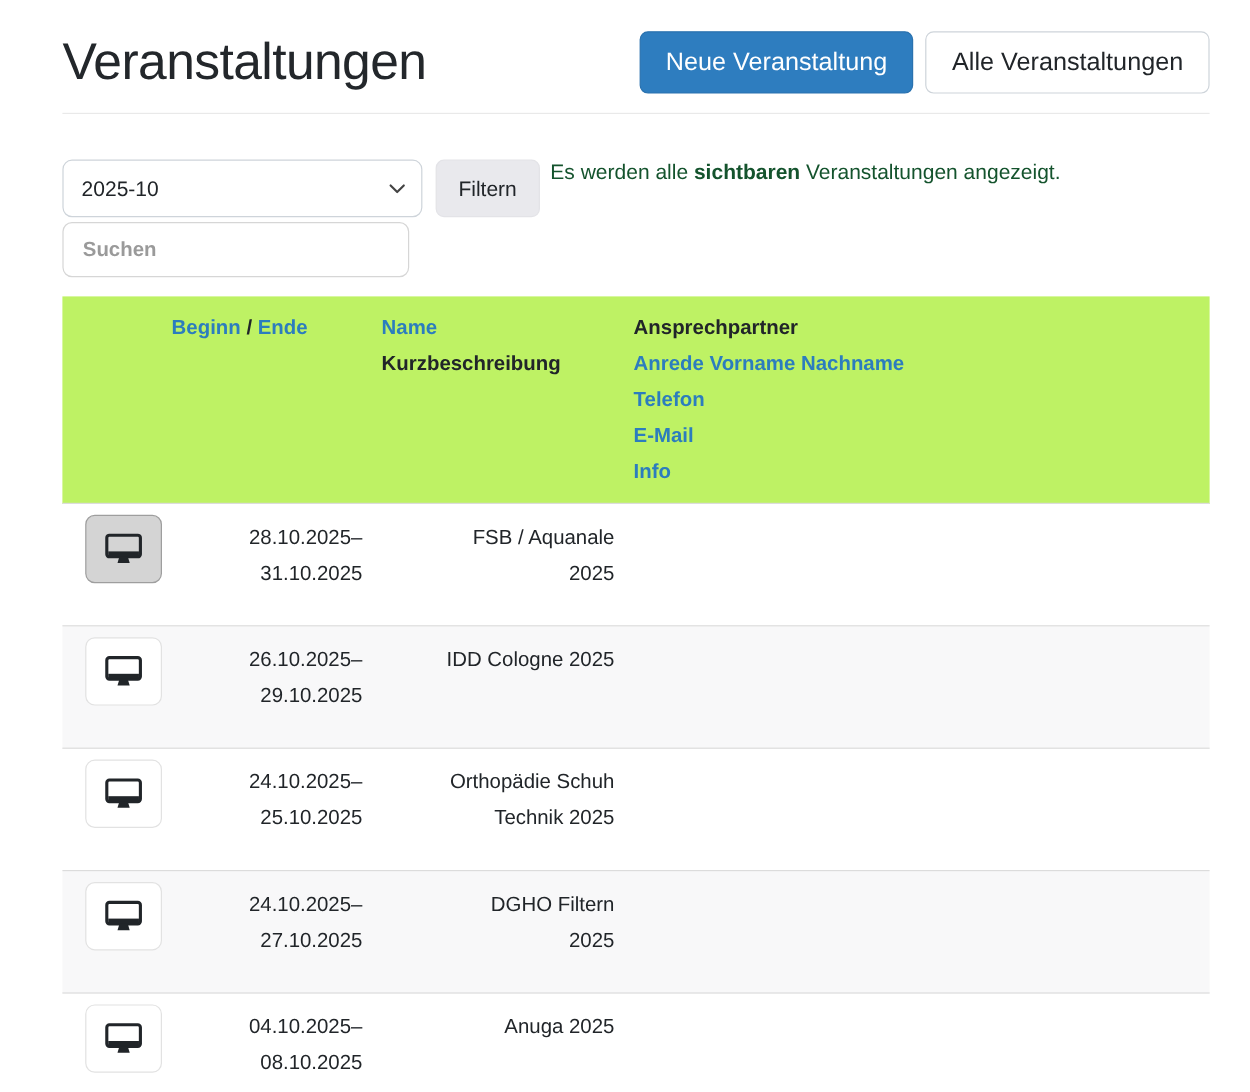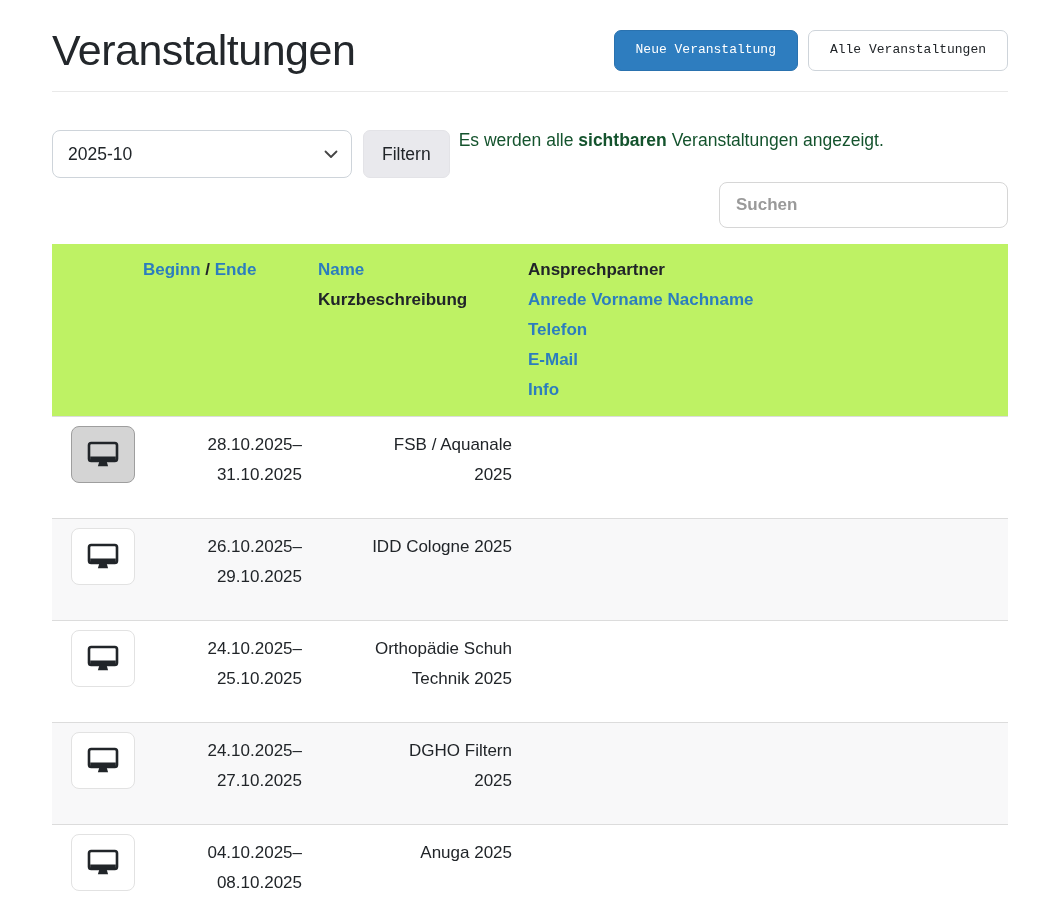--- a/index.html
+++ b/index.html
@@ -24,22 +24,22 @@
     margin-top: 26px;
   }
   h1.page-title {
     font-size: 43px;
     font-weight: 500;
     color: #23272b;
     letter-spacing: -0.5px;
   }
   .top-buttons { display: flex; gap: 10px; }
   .btn {
-    font-family: Liberation Mono, monospace;
-    font-size: 13px;
+    font-family: Liberation Sans, sans-serif;
+    font-size: 21px;
     border-radius: 7px;
     padding: 10px 21px;
     cursor: pointer;
     line-height: 1.45;
     white-space: nowrap;
   }
   .btn-primary {
     background: #2e7dbf;
     border: 1px solid #2a72af;
     color: #ffffff;
@@ -97,21 +97,20 @@
     margin-left: 9px;
     font-size: 17.5px;
     color: #14532d;
     white-space: nowrap;
   }
   .status-text .bold { font-weight: 700; }
 
   
   .search-row {
     display: flex;
-    justify-content: flex-end;
     margin-top: 4px;
   }
   input.search-input {
     width: 289px;
     height: 46px;
     border: 1px solid #d6d6d6;
     border-radius: 8px;
     padding: 0 16px;
     font-family: "Liberation Sans", sans-serif;
     font-size: 17px;

